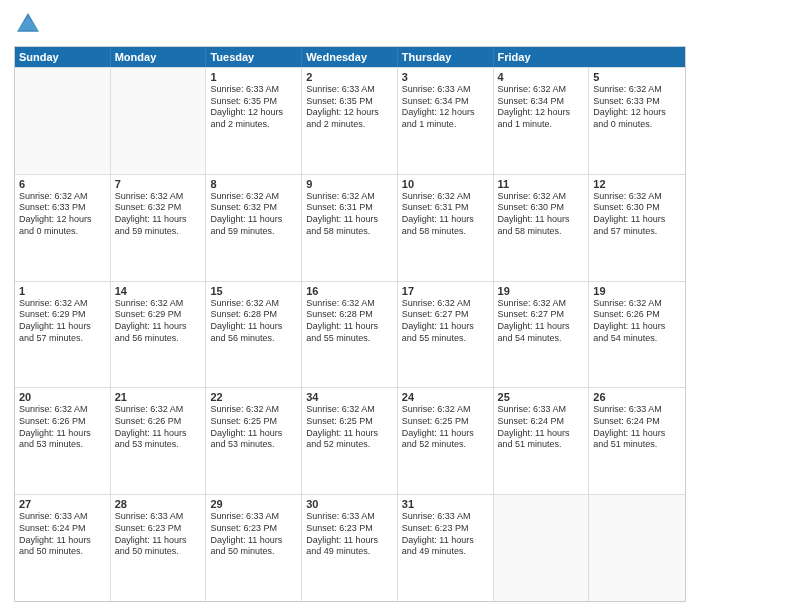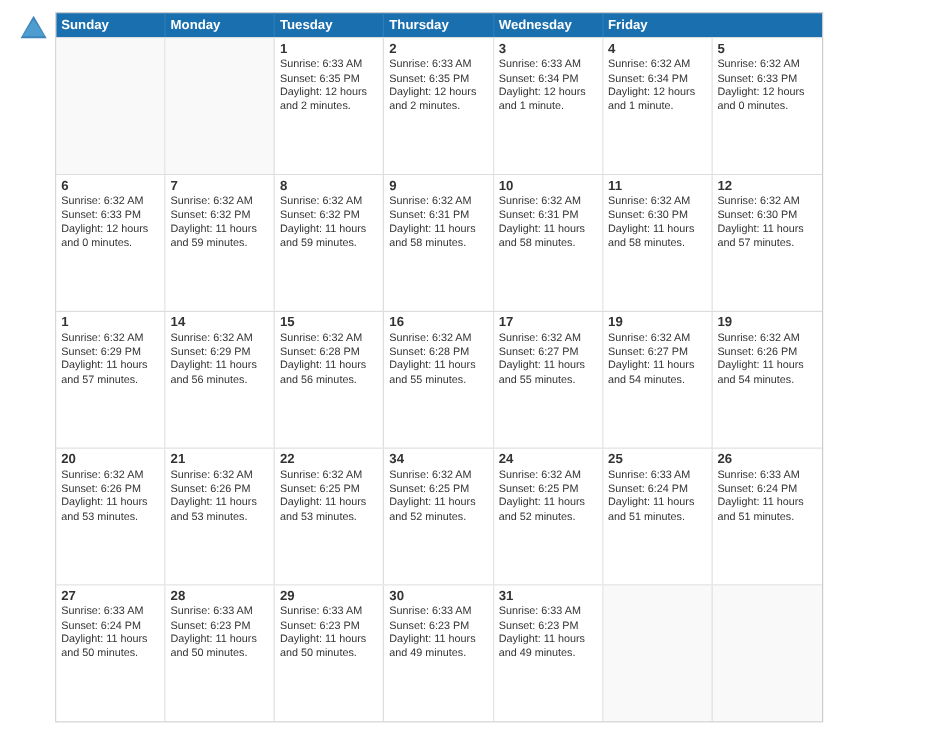--- a/index.html
+++ b/index.html
@@ -9,21 +9,21 @@
       background: #ffffff;
       font-family: Arial, sans-serif;
       font-size: 11px;
       overflow: hidden;
     }
     .page {
       width: 700px;
       height: 612px;
       padding: 10px 14px 10px 14px;
       display: flex;
-      flex-direction: row;
+      flex-direction: column;
     }
     .header {
       display: flex;
       justify-content: space-between;
       align-items: flex-start;
       margin-bottom: 8px;
     }
     .logo {
       display: flex;
       align-items: center;
@@ -130,22 +130,22 @@
       <div class="subtitle"></div>
     </div>
   </div>
 
   <div class="calendar">
     <div class="cal-header">
 
     <div class="cal-header-cell">Sunday</div>
         <div class="cal-header-cell">Monday</div>
         <div class="cal-header-cell">Tuesday</div>
+        <div class="cal-header-cell">Wednesday</div>
         <div class="cal-header-cell">Thursday</div>
-        <div class="cal-header-cell">Wednesday</div>
         <div class="cal-header-cell">Friday</div>
       </div>
     <div class="cal-body">
 
     <div class="cal-row">
           <div class="cal-cell empty"></div>
           <div class="cal-cell empty"></div>
           <div class="cal-cell">
             <span class="day-num">1</span>
             <div class="cell-info">Sunrise: 6:33 AM<br>Sunset: 6:35 PM<br>Daylight: 12 hours and 2 minutes.</div>

